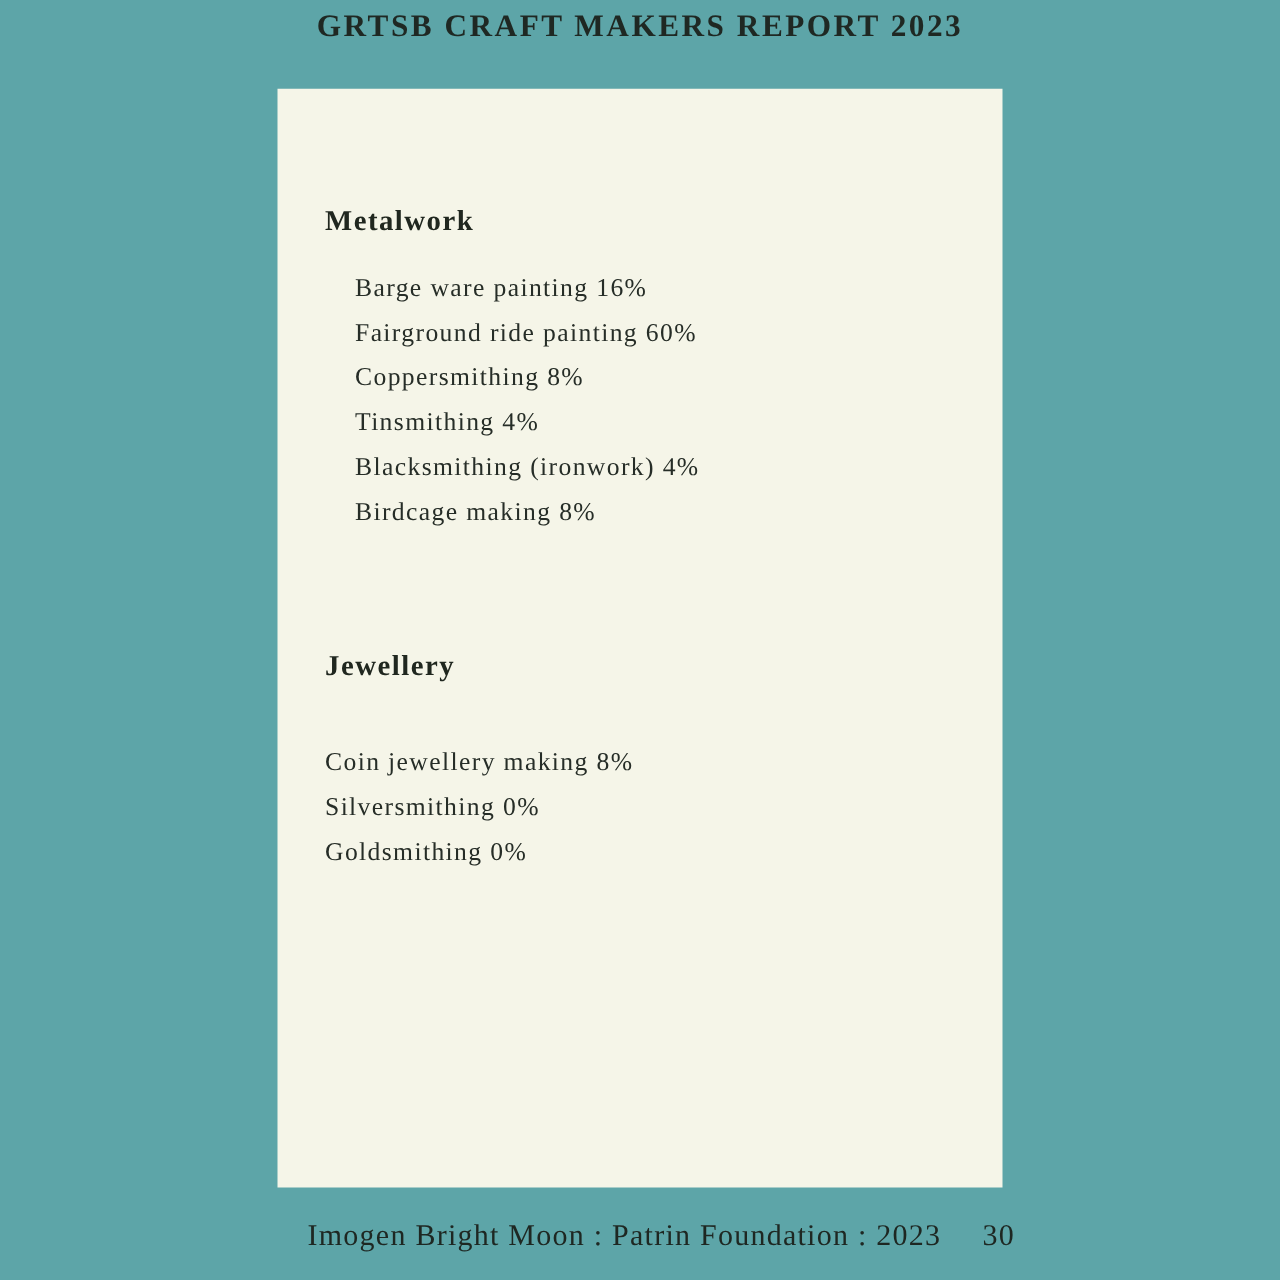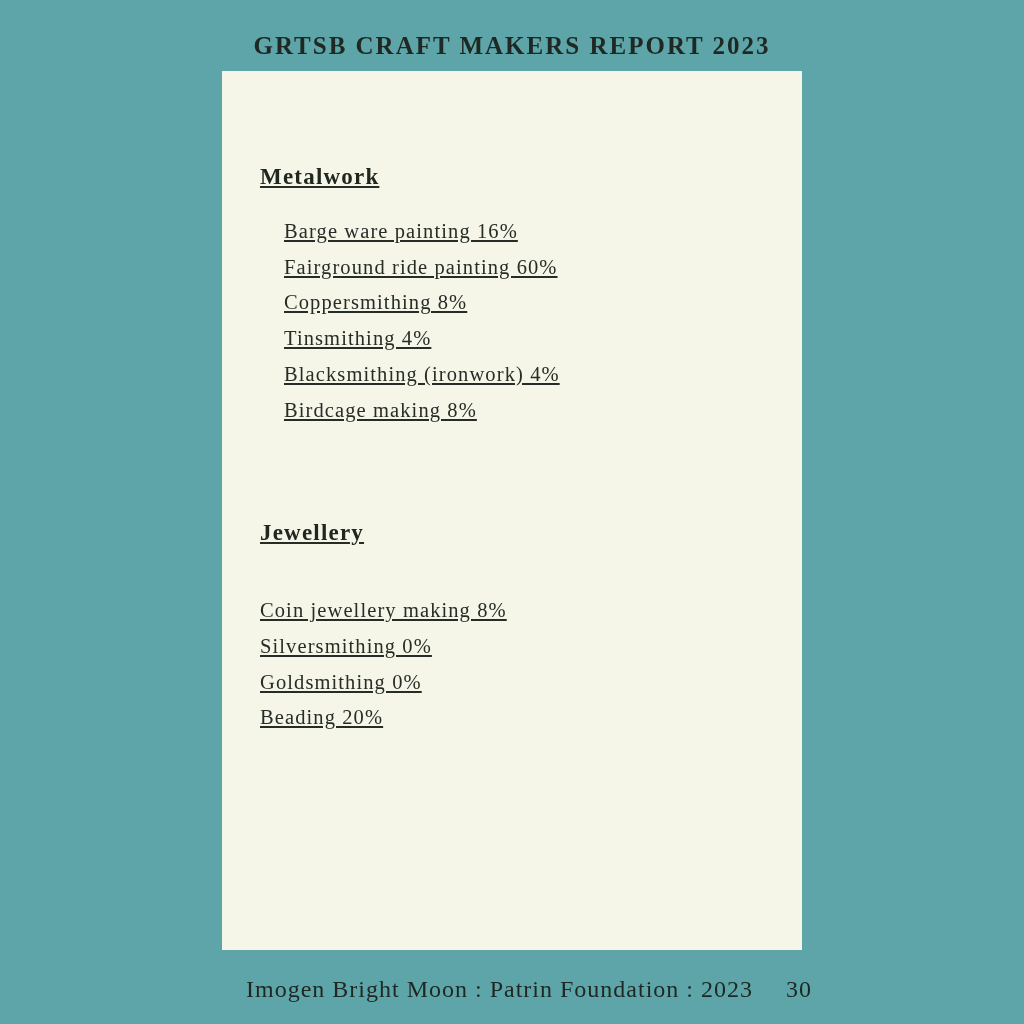--- a/index.html
+++ b/index.html
@@ -13,41 +13,40 @@
   }
   .canvas {
     position: relative;
     width: 1024px;
     height: 1024px;
     background: var(--bg, #5da5a8);
     overflow: hidden;
   }
   .page-title {
     position: absolute;
-    top: 32px;
+    top: 8px;
     left: 0;
     width: 100%;
     text-align: center;
     font-size: 25px;
     font-weight: bold;
     letter-spacing: 2px;
     color: #1f2823;
   }
   .card {
     position: absolute;
     left: 222px;
     top: 71px;
     width: 580px;
     height: 879px;
     background: var(--card, #f5f5e8);
   }
   .card-content {
     padding: 94px 30px 0 38px;
     color: #262d27;
-    text-decoration: underline;
   }
   .section-heading {
     font-size: 23px;
     font-weight: bold;
     letter-spacing: 1.2px;
     line-height: 23px;
     margin: 0;
     color: #20271f;
   }
   .stat-list {
@@ -111,21 +110,20 @@
       <section class="section-jewellery">
         <h2 class="section-heading">Jewellery</h2>
         <ul class="stat-list">
 
             <li>Coin jewellery making 8%</li>
 
             <li>Silversmithing 0%</li>
 
             <li>Goldsmithing 0%</li>
 
-            <li>Beading 20%</li>
           </ul>
       </section>
 
     </div>
   </div>
 
   <div class="footer">
     <span>Imogen Bright Moon : Patrin Foundation : 2023</span>
     <span>30</span>
   </div>

